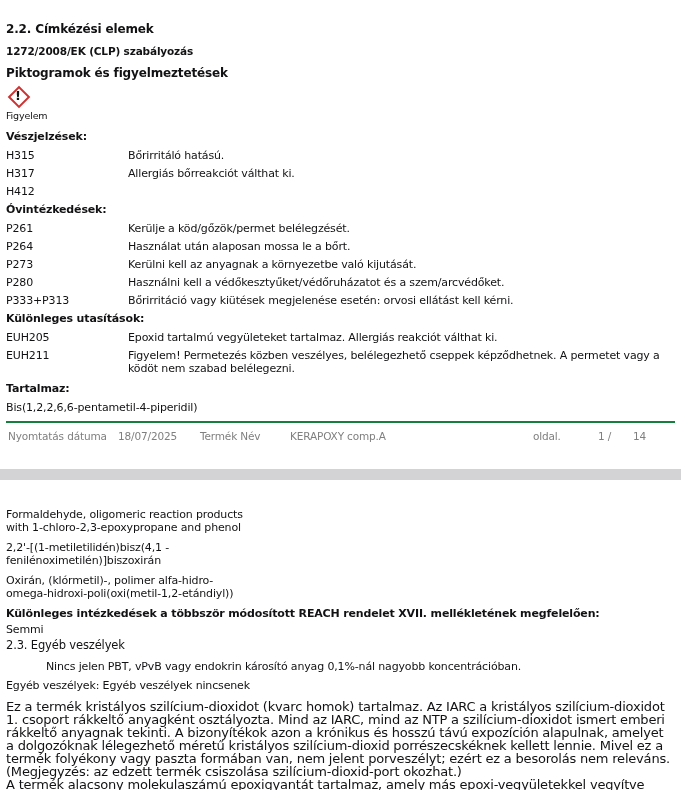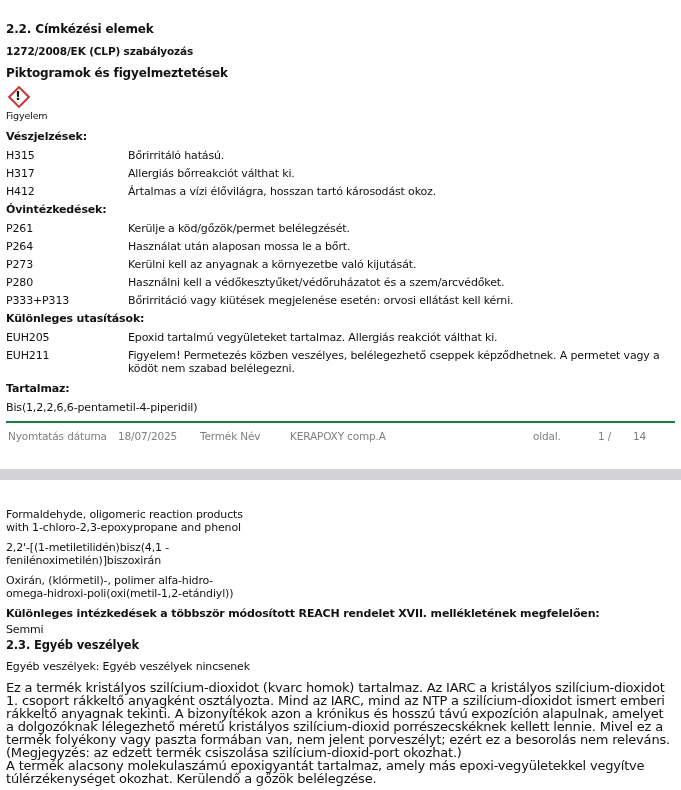--- a/index.html
+++ b/index.html
@@ -37,21 +37,21 @@
     padding:7px 0 0 2px;color:#7f7f7f;font-size:10.5px;line-height:12px;
   }
   .f1{width:110px}.f2{width:82px}.f3{width:90px}.f4{width:243px}.f5{width:65px}.f6{width:35px}
 
   .divider{height:11px;background:#d3d3d5;margin-top:27px;}
 
   .page2{padding:28px 6px 0 6px;}
   .sub{width:252px;line-height:13px;white-space:pre-line;margin-bottom:7px;}
   .reach-h{font-weight:bold;margin:5px 0 3px 0;line-height:13px;}
   .semmi{line-height:13px;margin:0 0 2px 0;}
-  .t23{font-size:11.5px;font-weight:bold;margin:2px 0 8px 0;}
+  .t23{font-size:11.5px;font-weight:normal;margin:2px 0 8px 0;}
   .pbt{padding-left:40px;line-height:14px;margin-bottom:5px;}
   .other{line-height:13px;margin-bottom:8px;}
   .para{font-size:13px;line-height:13px;letter-spacing:-0.2px;margin-bottom:0;}
 </style>
 </head>
 <body>
 
 <div class="page">
   <div class="t22">2.2. Címkézési elemek</div>
   <div class="reg">1272/2008/EK (CLP) szabályozás</div>
@@ -67,21 +67,20 @@
   <div class="row">
     <span class="code">H315</span>
     <span class="desc">Bőrirritáló hatású.</span>
   </div>
   <div class="row">
     <span class="code">H317</span>
     <span class="desc">Allergiás bőrreakciót válthat ki.</span>
   </div>
   <div class="row">
     <span class="code">H412</span>
-    <span class="desc">Ártalmas a vízi élővilágra, hosszan tartó károsodást okoz.</span>
   </div>
 
   <div class="sec-h">Óvintézkedések:</div>
   <div class="row">
     <span class="code">P261</span>
     <span class="desc">Kerülje a köd/gőzök/permet belélegzését.</span>
   </div>
   <div class="row">
     <span class="code">P264</span>
     <span class="desc">Használat után alaposan mossa le a bőrt.</span>
@@ -130,17 +129,18 @@
 with 1-chloro-2,3-epoxypropane and phenol</div>
   <div class="sub">2,2'-[(1-metiletilidén)bisz(4,1 -
 fenilénoximetilén)]biszoxirán</div>
   <div class="sub">Oxirán, (klórmetil)-, polimer alfa-hidro-
 omega-hidroxi-poli(oxi(metil-1,2-etándiyl))</div>
 
   <div class="reach-h">Különleges intézkedések a többször módosított REACH rendelet XVII. mellékletének megfelelően:</div>
   <div class="semmi">Semmi</div>
 
   <div class="t23">2.3. Egyéb veszélyek</div>
+  <div class="pbt">Nincs jelen PBT, vPvB vagy endokrin károsító anyag 0,1%-nál nagyobb koncentrációban.</div>
   <div class="other">Egyéb veszélyek: Egyéb veszélyek nincsenek</div>
 
   <div class="para">Ez a termék kristályos szilícium-dioxidot (kvarc homok) tartalmaz. Az IARC a kristályos szilícium-dioxidot 1. csoport rákkeltő anyagként osztályozta. Mind az IARC, mind az NTP a szilícium-dioxidot ismert emberi rákkeltő anyagnak tekinti. A bizonyítékok azon a krónikus és hosszú távú expozíción alapulnak, amelyet a dolgozóknak lélegezhető méretű kristályos szilícium-dioxid porrészecskéknek kellett lennie. Mivel ez a termék folyékony vagy paszta formában van, nem jelent porveszélyt; ezért ez a besorolás nem releváns. (Megjegyzés: az edzett termék csiszolása szilícium-dioxid-port okozhat.)</div>
   <div class="para">A termék alacsony molekulaszámú epoxigyantát tartalmaz, amely más epoxi-vegyületekkel vegyítve túlérzékenységet okozhat. Kerülendő a gőzök belélegzése.</div>
 </div>
 
 </body></html>

